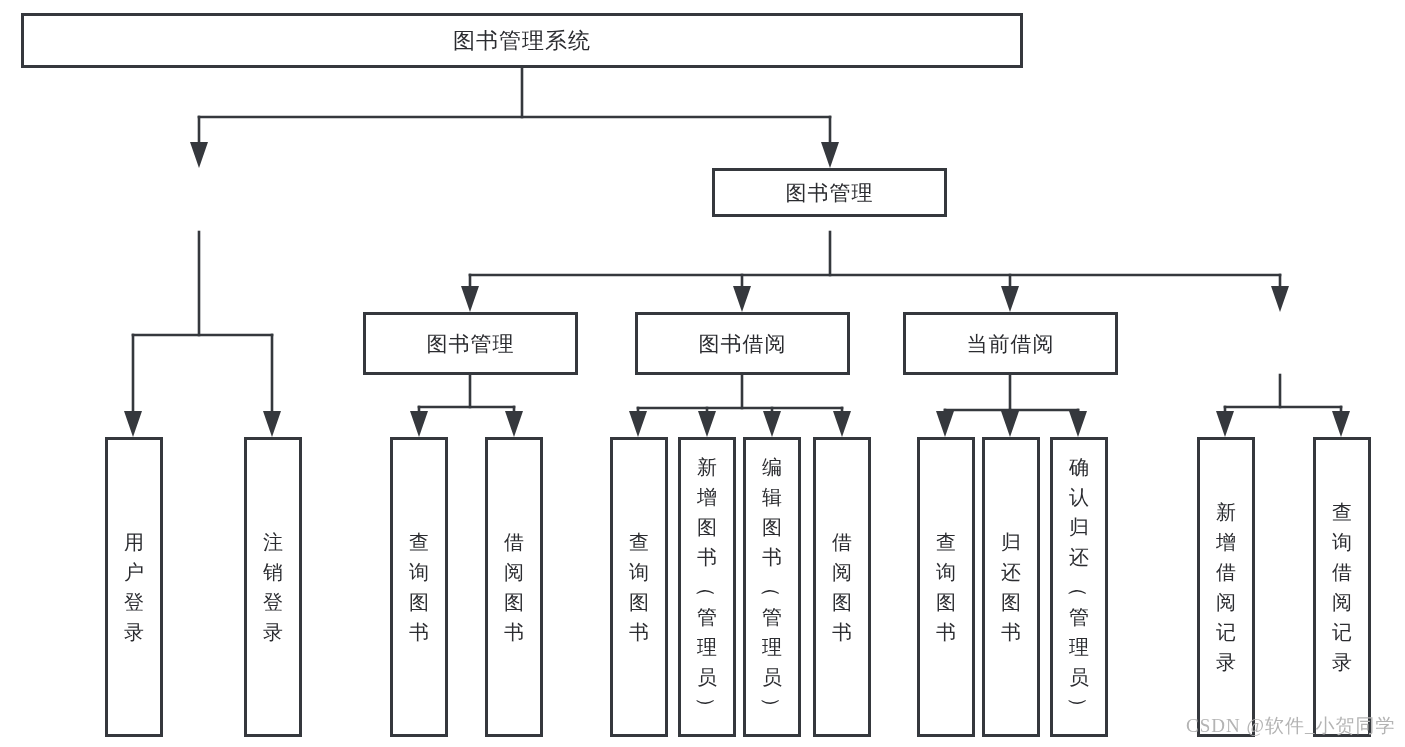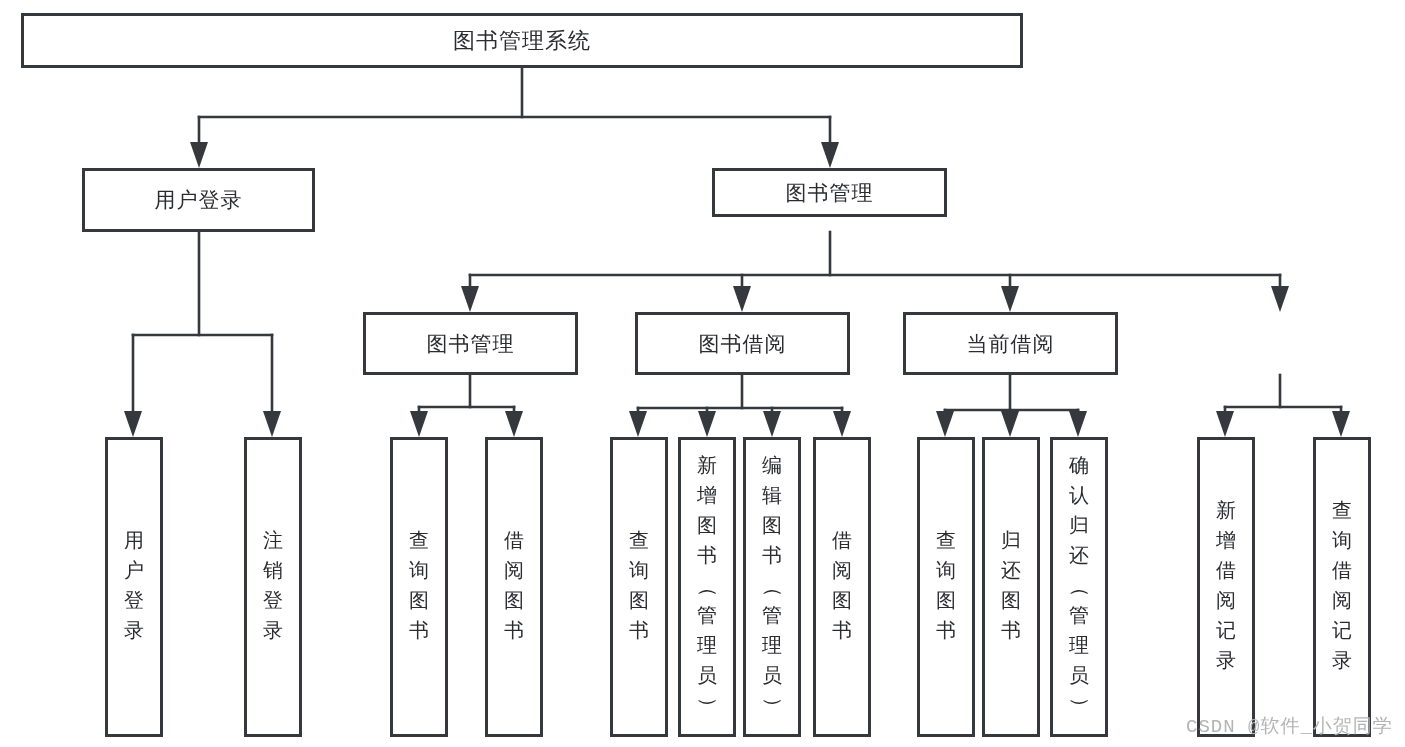--- a/index.html
+++ b/index.html
@@ -5,21 +5,21 @@
   :root{
     --line:#35383d;
     --border:#35383d;
     --text:#2b2c30;
     --wm:#b4b4b4;
     --bg:#ffffff;
   }
   html,body{margin:0;padding:0;background:#fff;}
   .stage{
     position:relative;width:1405px;height:747px;background:var(--bg);
-    font-family:Liberation Mono, monospace;overflow:hidden;
+    font-family:Liberation Serif, serif;overflow:hidden;
   }
   .box{
     position:absolute;box-sizing:border-box;background:#fff;
     border:3px solid var(--border);color:var(--text);
     display:flex;align-items:center;justify-content:center;
   }
   .hbox{font-size:21px;letter-spacing:1px;}
   .title{font-size:22px;}
   .vbox{flex-direction:column;font-size:20px;letter-spacing:0;}
   .vchar{height:30px;line-height:30px;text-align:center;display:block;}
@@ -86,21 +86,20 @@
       <line x1="1078" y1="410" x2="1078" y2="419" stroke="#35383d" stroke-width="2.6" stroke-linecap="square"></line>
       <polygon points="1069,411 1087,411 1078,437" fill="#35383d"></polygon>
       <line x1="1225" y1="407" x2="1225" y2="419" stroke="#35383d" stroke-width="2.6" stroke-linecap="square"></line>
       <polygon points="1216,411 1234,411 1225,437" fill="#35383d"></polygon>
       <line x1="1341" y1="407" x2="1341" y2="419" stroke="#35383d" stroke-width="2.6" stroke-linecap="square"></line>
       <polygon points="1332,411 1350,411 1341,437" fill="#35383d"></polygon>
     </svg>
 
   <div class="box hbox title" style="left:21px;top:13px;width:1002px;height:55px">图书管理系统</div>
 
-  <div class="box hbox" style="left:82px;top:168px;width:233px;height:64px">用户登录</div>
   <div class="box hbox" style="left:712px;top:168px;width:235px;height:49px">图书管理</div>
 
   <div class="box hbox" style="left:363px;top:312px;width:215px;height:63px">图书管理</div>
   <div class="box hbox" style="left:635px;top:312px;width:215px;height:63px">图书借阅</div>
   <div class="box hbox" style="left:903px;top:312px;width:215px;height:63px">当前借阅</div>
 
   <div class="box vbox" style="left:105px;top:437px;width:58px;height:300px">
       <span class="vchar">用</span>
       <span class="vchar">户</span>
       <span class="vchar">登</span>

